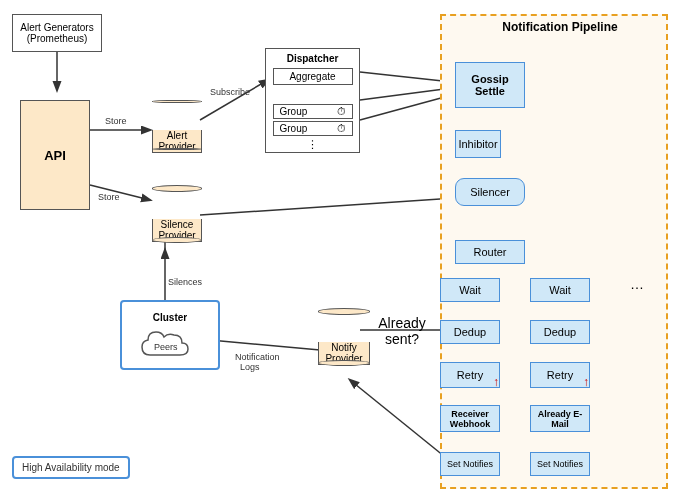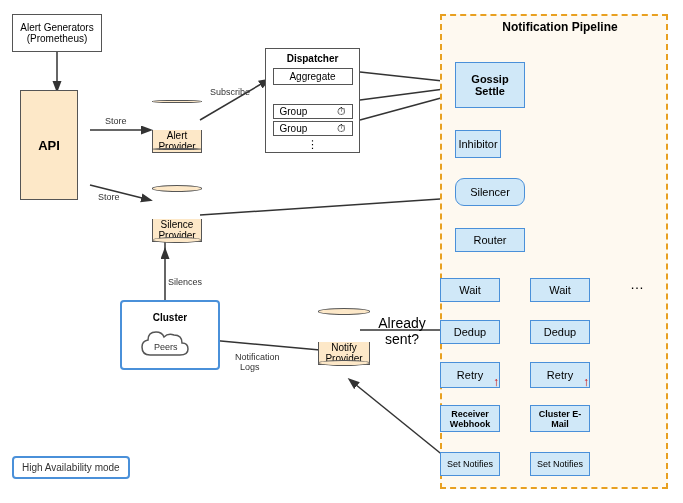--- a/index.html
+++ b/index.html
@@ -178,21 +178,21 @@
 
     <line x1="165" y1="230" x2="165" y2="250" stroke="#333" stroke-width="1.5"></line>
 
   </svg>
 
   <div class="box" style="left:12px; top:14px; width:90px; height:38px; font-size:10px;">
     <span>Alert Generators
 (Prometheus)</span>
   </div>
 
-  <div class="box orange-bg" style="left:20px; top:90px; width:58px; height:110px; font-size:13px; font-weight:bold;">
+  <div class="box orange-bg" style="left:20px; top:100px; width:70px; height:110px; font-size:13px; font-weight:bold;">
     <span>API</span>
   </div>
 
   <div class="cylinder" style="left:152px; top:100px; width:50px; height:50px;">
     <div class="cylinder-top"></div>
     <div class="cylinder-body">
       <span>Alert
 Provider</span>
     </div>
     <div class="cylinder-bottom"></div>
@@ -236,21 +236,21 @@
   </div>
 
   <div class="box blue-bg" style="left:455px; top:130px; width:46px; height:28px;">
     <span>Inhibitor</span>
   </div>
 
   <div class="box blue-bg" style="left:455px; top:178px; width:70px; height:28px;border-radius:9px;">
     <span>Silencer</span>
   </div>
 
-  <div class="box blue-bg" style="left:455px; top:228px; width:70px; height:24px;">
+  <div class="box blue-bg" style="left:455px; top:240px; width:70px; height:24px;">
     <span>Router</span>
   </div>
 
   <div class="box blue-bg" style="left:440px; top:278px; width:60px; height:24px;">
     <span>Wait</span>
   </div>
 
   <div class="box blue-bg" style="left:530px; top:278px; width:60px; height:24px;">
     <span>Wait</span>
   </div>
@@ -273,21 +273,21 @@
 
   <div style="position:absolute; left:493px; top:375px; color:#cc0000; font-size:12px; font-weight:bold;">↑</div>
   <div style="position:absolute; left:583px; top:375px; color:#cc0000; font-size:12px; font-weight:bold;">↑</div>
 
   <div class="box blue-bg" style="left:440px; top:405px; width:60px; height:27px; font-size:9px; font-weight:bold;">
     <span>Receiver
 Webhook</span>
   </div>
 
   <div class="box blue-bg" style="left:530px; top:405px; width:60px; height:27px; font-size:9px; font-weight:bold;">
-    <span>Cluster
+    <span>Already
 E-Mail</span>
   </div>
 
   <div class="box blue-bg" style="left:440px; top:452px; width:60px; height:24px; font-size:9px;">
     <span>Set Notifies</span>
   </div>
 
   <div class="box blue-bg" style="left:530px; top:452px; width:60px; height:24px; font-size:9px;">
     <span>Set Notifies</span>
   </div>

